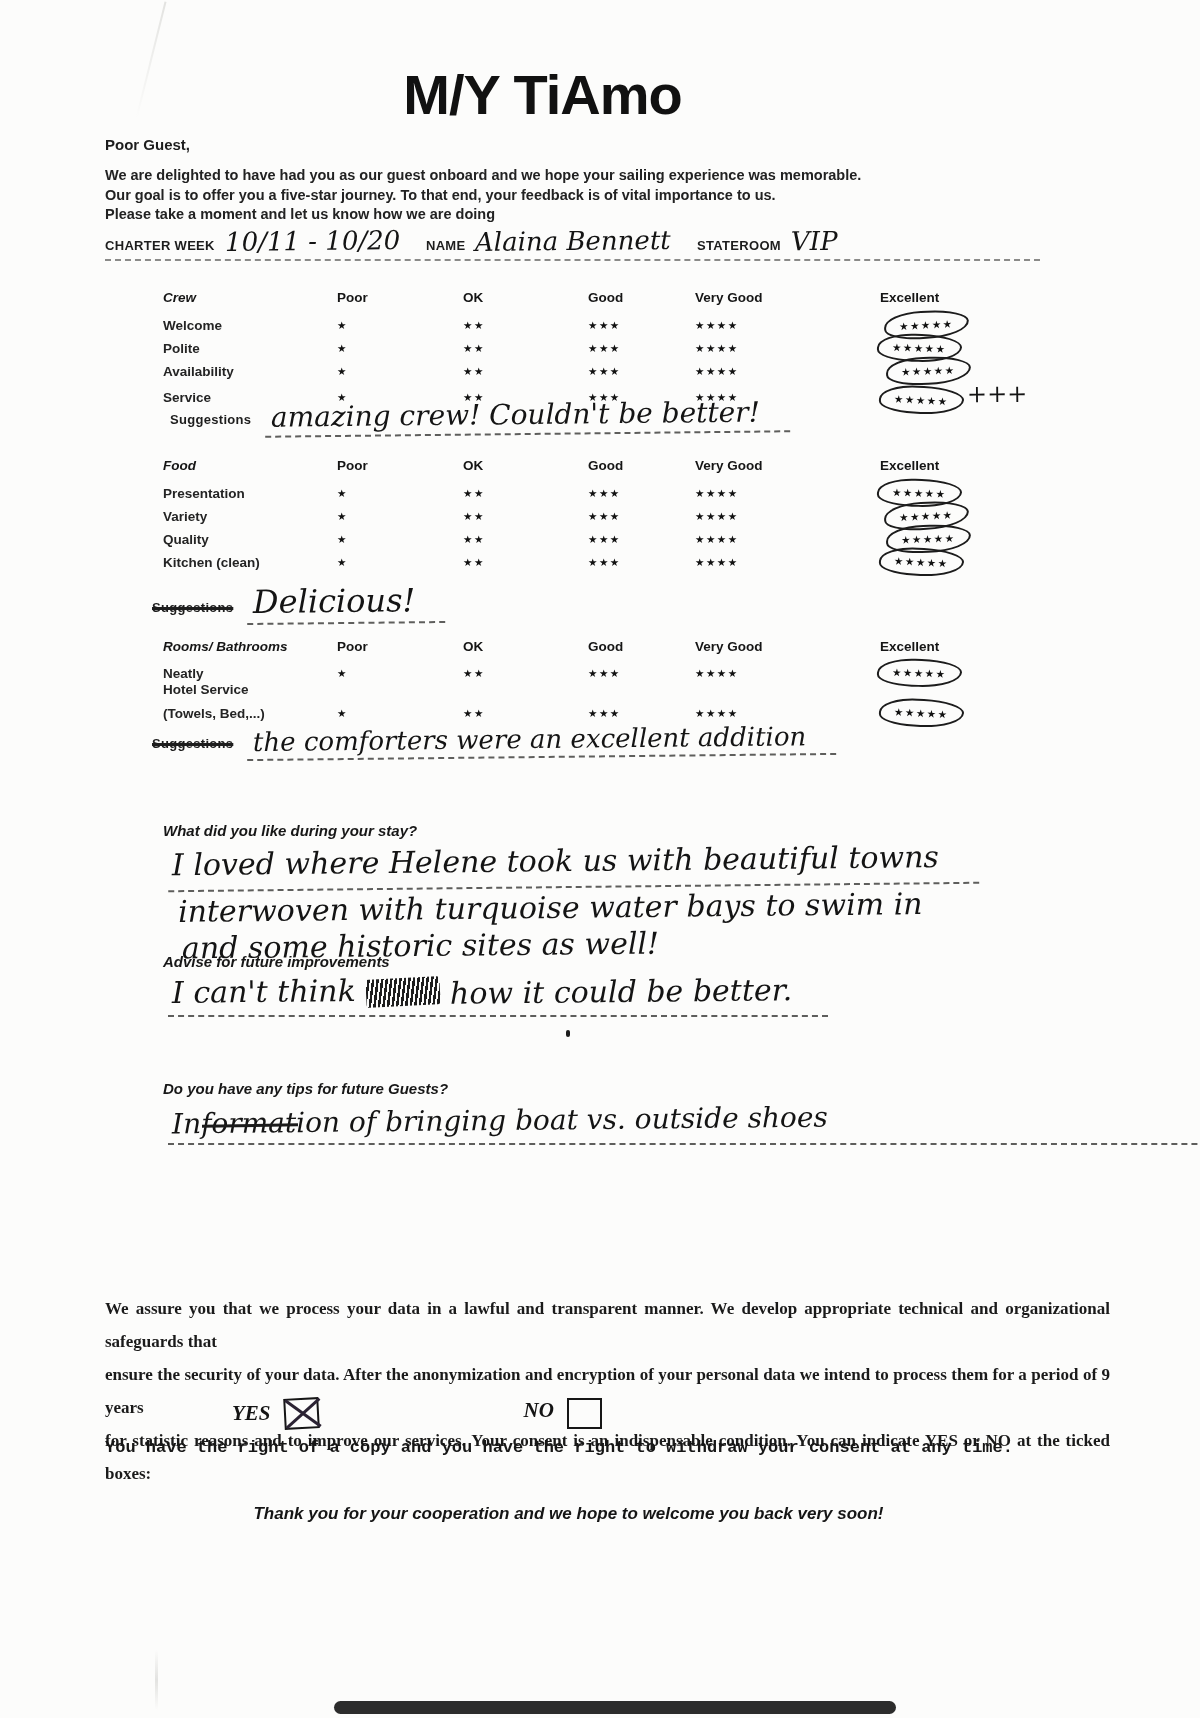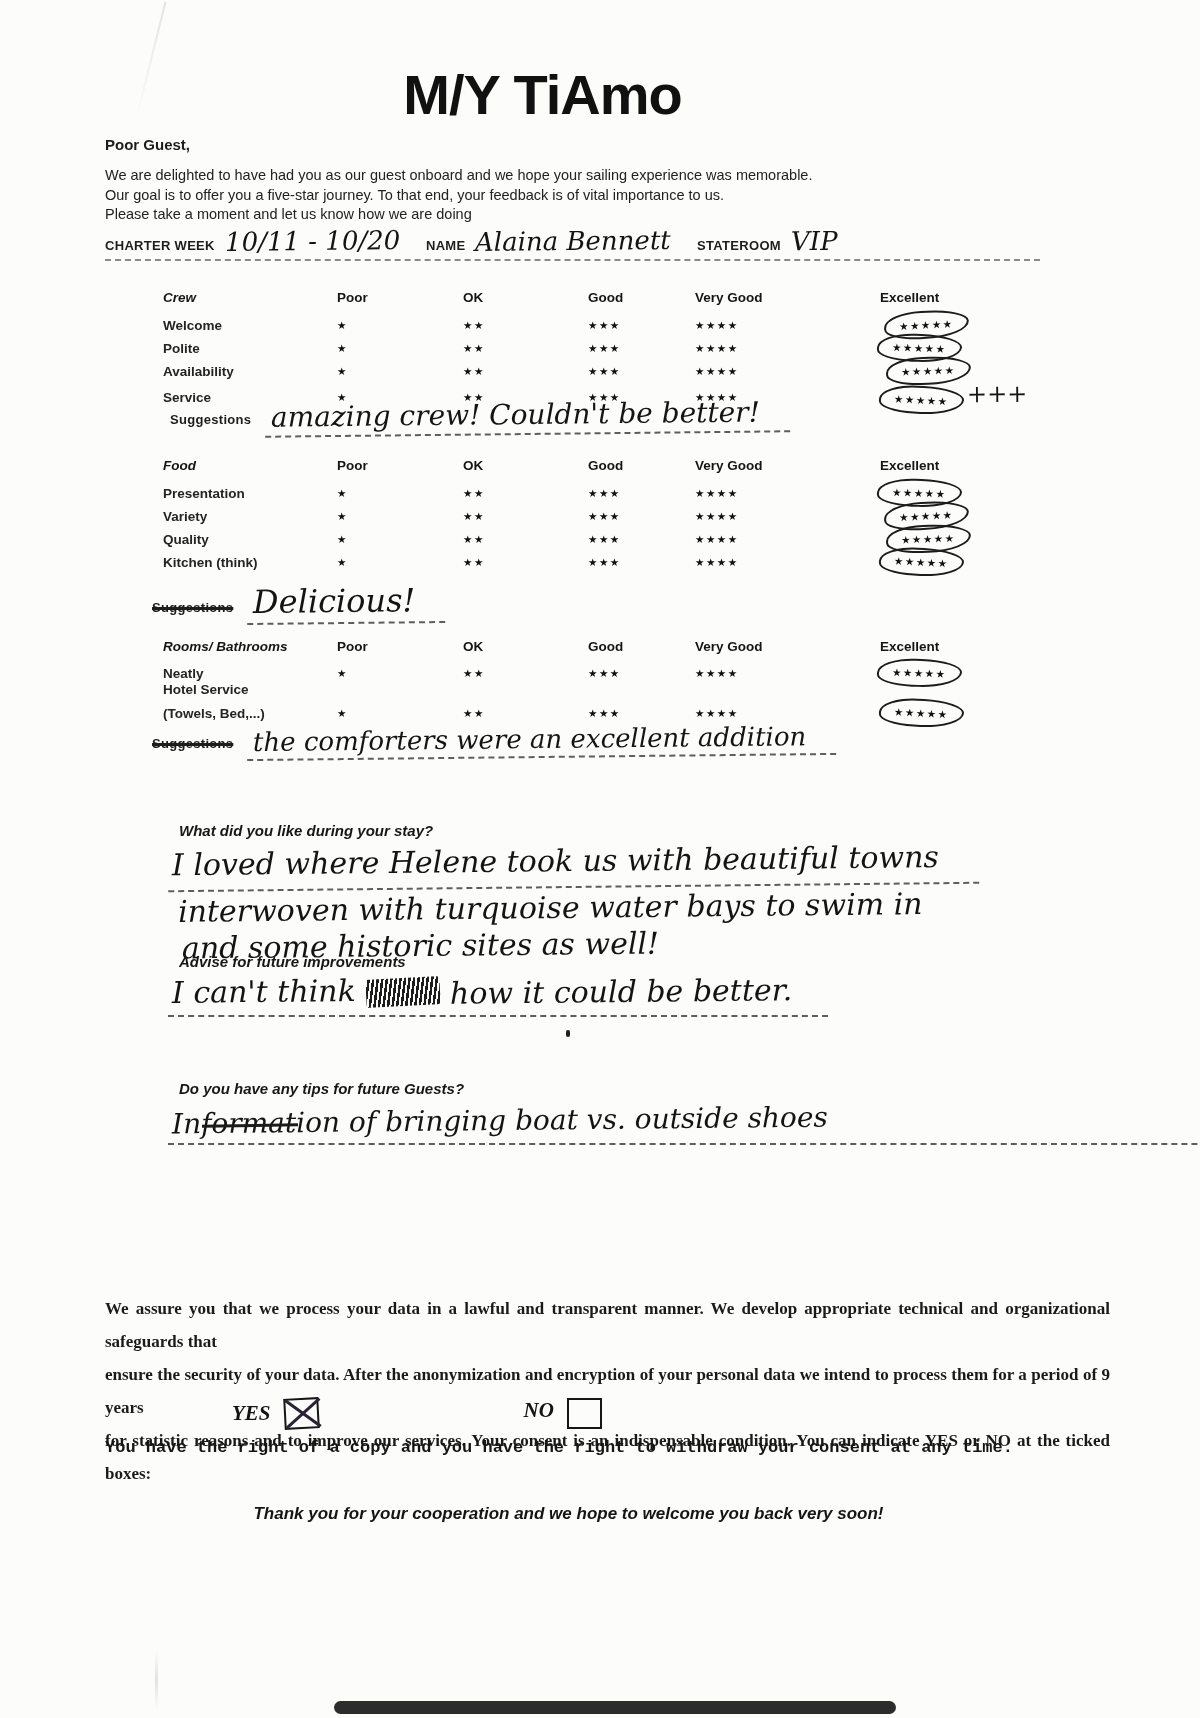--- a/index.html
+++ b/index.html
@@ -7,21 +7,21 @@
     width:1200px;height:1718px;position:relative;
     background:#fcfcfb;
     font-family:"Liberation Sans", sans-serif;
     color:#1b1b1b;overflow:hidden;
   }
   .abs{position:absolute;}
   
   .title{top:62px;left:0;width:1085px;text-align:center;
     font-size:56px;font-weight:bold;letter-spacing:-1px;color:#111;}
   .salutation{top:136px;left:105px;font-size:15px;font-weight:bold;color:#1d1d1d;}
-  .intro{top:166px;left:105px;width:780px;font-size:14.5px;font-weight:normal;
+  .intro{top:166px;left:105px;width:780px;font-size:14.5px;font-weight:bold;
     line-height:19.5px;color:#222;}
   .charter{top:226px;left:105px;width:935px;display:flex;align-items:baseline;
     border-bottom:2px dashed #8a8a88;padding-bottom:3px;}
   .flabel{font-size:13px;font-weight:bold;letter-spacing:.3px;color:#1d1d1d;white-space:nowrap;}
   
   .hw{font-family:"DejaVu Serif", serif;font-style:italic;color:#141414;
     white-space:nowrap;transform:rotate(-.6deg);display:inline-block;} .hw26{font-size:26px;} .hw28{font-size:28px;}
   .hw30{font-size:30px;} .hw32{font-size:32px;}
   .charter .hw{margin:0 26px 0 10px;}
   
@@ -47,21 +47,21 @@
   .plus-marks{font-size:24px;margin-left:2px;vertical-align:2px;}
   
   .sugg{display:flex;align-items:baseline;}
   .sugg .flabel{margin-right:14px;}
   .sugg .hw{border-bottom:2px dashed #5e5e5c;padding:0 30px 2px 6px;}
   .sugg-crew{top:398px;left:170px;}
   .sugg-food{top:582px;left:152px;}
   .sugg-rooms{top:724px;left:152px;}
   .struck{text-decoration:line-through;text-decoration-thickness:2.5px;}
   
-  .qlabel{font-size:15px;font-weight:bold;font-style:italic;color:#171717;margin-left:16px;}
+  .qlabel{font-size:15px;font-weight:bold;font-style:italic;color:#171717;}
   .stay-label{top:822px;left:163px;}
   .stay-l1{top:843px;left:168px;border-bottom:2px dashed #5e5e5c;
     padding:0 40px 8px 4px;}
   .stay-l2{top:890px;left:178px;}
   .stay-l3{top:928px;left:182px;}
   .improve-label{top:953px;left:163px;}
   .improve-ans{top:974px;left:168px;display:flex;align-items:baseline;
     border-bottom:2px dashed #5e5e5c;padding:0 36px 6px 4px;}
   .scribble{width:74px;height:28px;align-self:center;margin:0 10px;
     background:repeating-linear-gradient(100deg,transparent 0 2px,#1d1d1d 2px 4.5px);
@@ -198,21 +198,21 @@
   </div>
   <div class="grid-row">
     <span class="rlabel">Quality</span>
     <span class="stars">★</span>
     <span class="stars">★★</span>
     <span class="stars">★★★</span>
     <span class="stars">★★★★</span>
     <span><span class="circle c-r3"><span class="stars">★★★★★</span></span></span>
   </div>
   <div class="grid-row">
-    <span class="rlabel">Kitchen (think)</span>
+    <span class="rlabel">Kitchen (clean)</span>
     <span class="stars">★</span>
     <span class="stars">★★</span>
     <span class="stars">★★★</span>
     <span class="stars">★★★★</span>
     <span><span class="circle c-r4"><span class="stars">★★★★★</span></span></span>
   </div>
 </div>
 
 <div class="abs sugg sugg-food">
   <span class="flabel struck">Suggestions</span>

